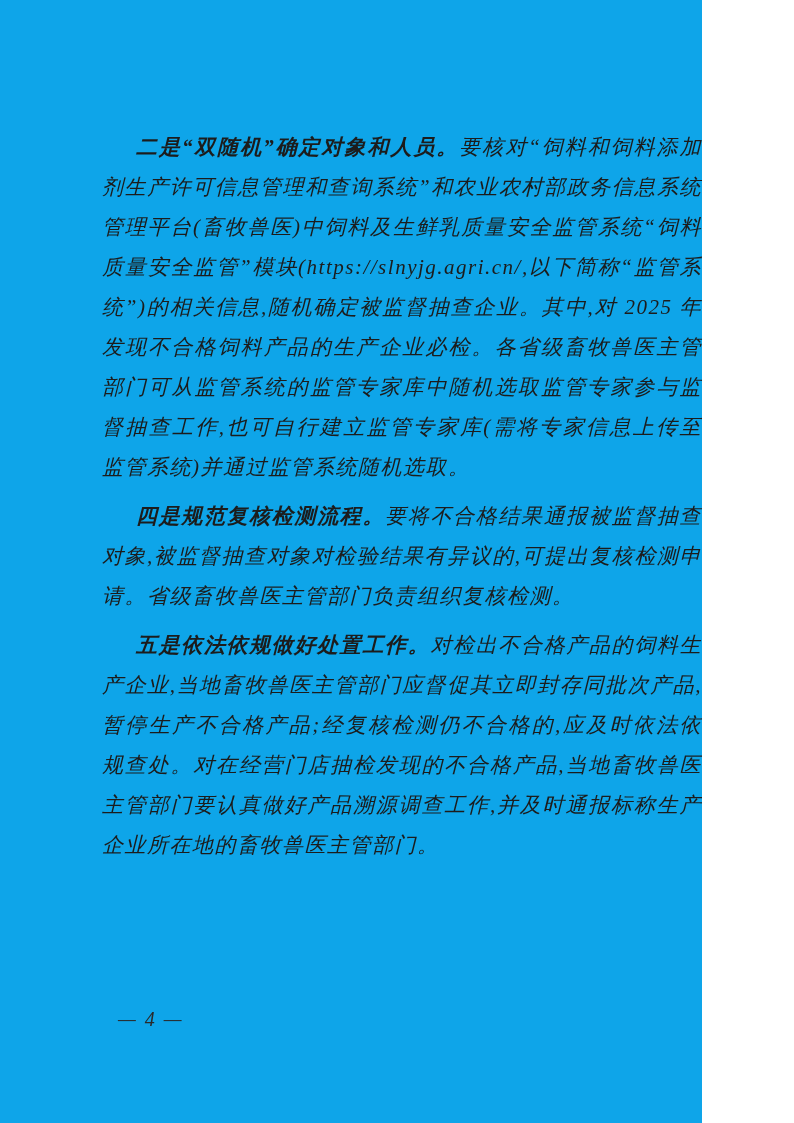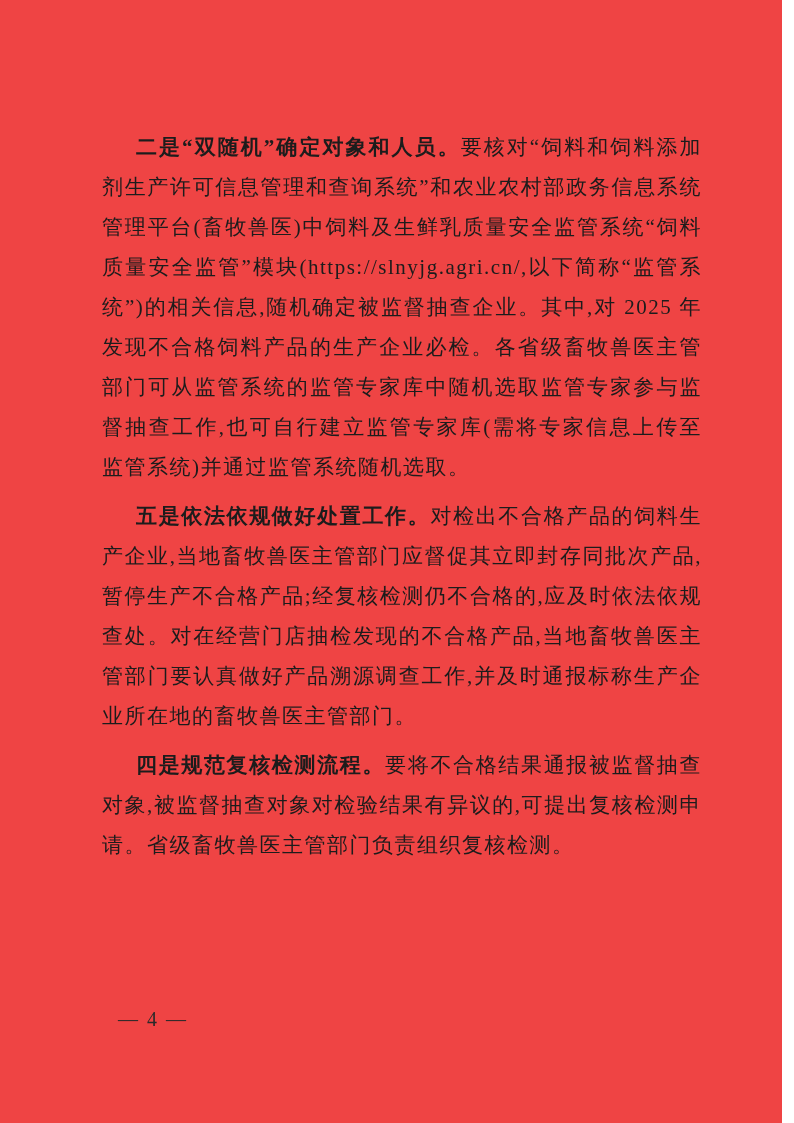--- a/index.html
+++ b/index.html
@@ -2,26 +2,27 @@
 <html><head>
 <meta charset="utf-8">
 <style>
   html, body {
     margin: 0;
     padding: 0;
     background: #ffffff;
   }
   .page {
     position: relative;
-    width: 782px;
+    width: 702px;
     height: 1123px;
-    background: #ef4444;
+    background: #0ea5e9;
     overflow: hidden;
     font-family: "Liberation Serif", "DejaVu Serif", serif;
     color: #1c1c1c;
+    font-style: italic;
   }
   .content {
     position: absolute;
     left: 102px;
     top: 127px;
     width: 600px;
   }
   .para {
     margin: 0 0 9px 0;
     font-size: 21px;
@@ -49,20 +50,20 @@
 </style>
 </head>
 <body>
 
 <div class="page">
   <div class="content">
 
     <p class="para"><span class="lead">二是“双随机”确定对象和人员。</span><span class="body-text">要核对“饲料和饲料添加剂生产许可信息管理和查询系统”和农业农村部政务信息系统管理平台(畜牧兽医)中饲料及生鲜乳质量安全监管系统“饲料质量安全监管”模块(https://slnyjg.agri.cn/,以下简称“监管系统”)的相关信息,随机确定被监督抽查企业。其中,对 2025 年发现不合格饲料产品的生产企业必检。各省级畜牧兽医主管部门可从监管系统的监管专家库中随机选取监管专家参与监督抽查工作,也可自行建立监管专家库(需将专家信息上传至监管系统)并通过监管系统随机选取。</span></p>
 
 
+    <p class="para"><span class="lead">四是规范复核检测流程。</span><span class="body-text">要将不合格结果通报被监督抽查对象,被监督抽查对象对检验结果有异议的,可提出复核检测申请。省级畜牧兽医主管部门负责组织复核检测。</span></p>
+
     <p class="para"><span class="lead">五是依法依规做好处置工作。</span><span class="body-text">对检出不合格产品的饲料生产企业,当地畜牧兽医主管部门应督促其立即封存同批次产品,暂停生产不合格产品;经复核检测仍不合格的,应及时依法依规查处。对在经营门店抽检发现的不合格产品,当地畜牧兽医主管部门要认真做好产品溯源调查工作,并及时通报标称生产企业所在地的畜牧兽医主管部门。</span></p>
-
-    <p class="para"><span class="lead">四是规范复核检测流程。</span><span class="body-text">要将不合格结果通报被监督抽查对象,被监督抽查对象对检验结果有异议的,可提出复核检测申请。省级畜牧兽医主管部门负责组织复核检测。</span></p>
 
   </div>
 
   <div class="footer">— 4 —</div>
 </div>
 
 </body></html>

